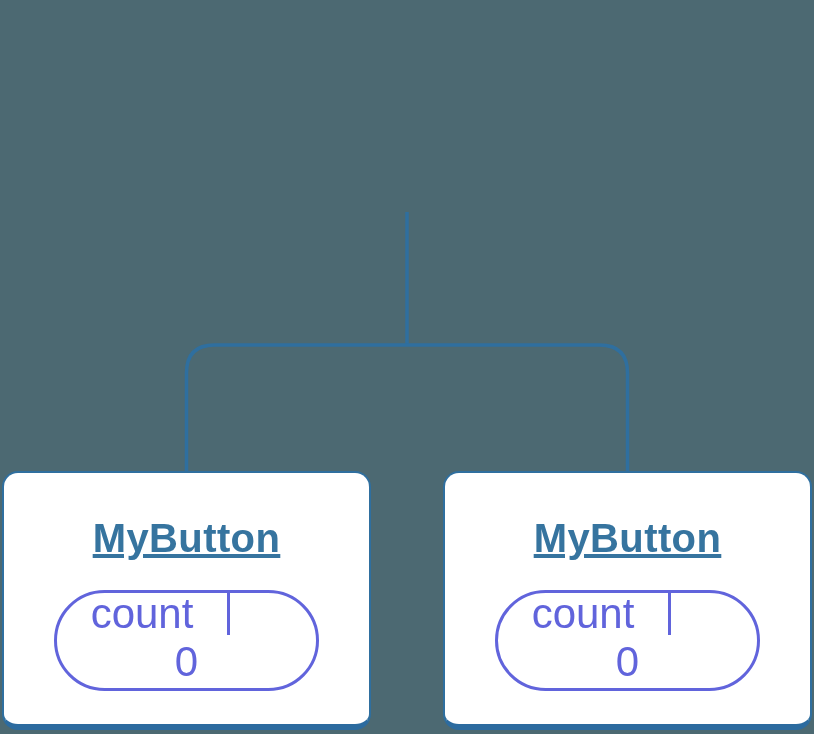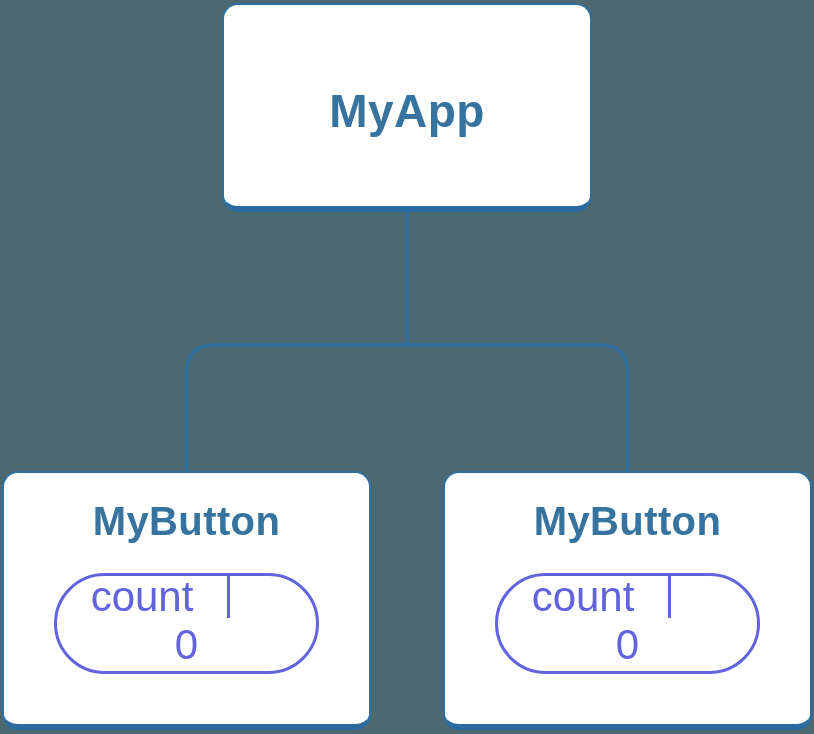--- a/index.html
+++ b/index.html
@@ -66,21 +66,22 @@
 
   .node-label {
     color: #36749f;
     font-weight: 600;
     letter-spacing: 0.01em;
     line-height: 1;
     white-space: nowrap;
   }
   .node-child .node-label {
     font-size: 40px;
-    margin-top: 28px;
+    margin-top: 45px;
+    text-decoration: underline;
   }
 
   
   .state-pill {
     box-sizing: border-box;
     margin-top: 32px;
     width: 265px;
     height: 101px;
     border: 3px solid #6164dc;
     border-radius: 999px;
@@ -115,23 +116,20 @@
 </head>
 <body>
 
 <div class="stage">
 
   <svg class="connectors" viewBox="0 0 814 734" aria-hidden="true">
     <path d="M 407 212 L 407 345"></path>
     <path d="M 186.5 471 L 186.5 373 Q 186.5 345 214.5 345 L 599.5 345 Q 627.5 345 627.5 373 L 627.5 471"></path>
   </svg>
 
-  <div class="node node-root">
-    <div class="node-label">MyApp</div>
-  </div>
 
   <div class="node node-child node-child-left">
     <div class="node-label">MyButton</div>
     <div class="state-pill">
       <div class="state-key">
         <span class="state-text">count</span>
       </div>
       <div class="state-value">
         <span class="state-text">0</span>
       </div>

